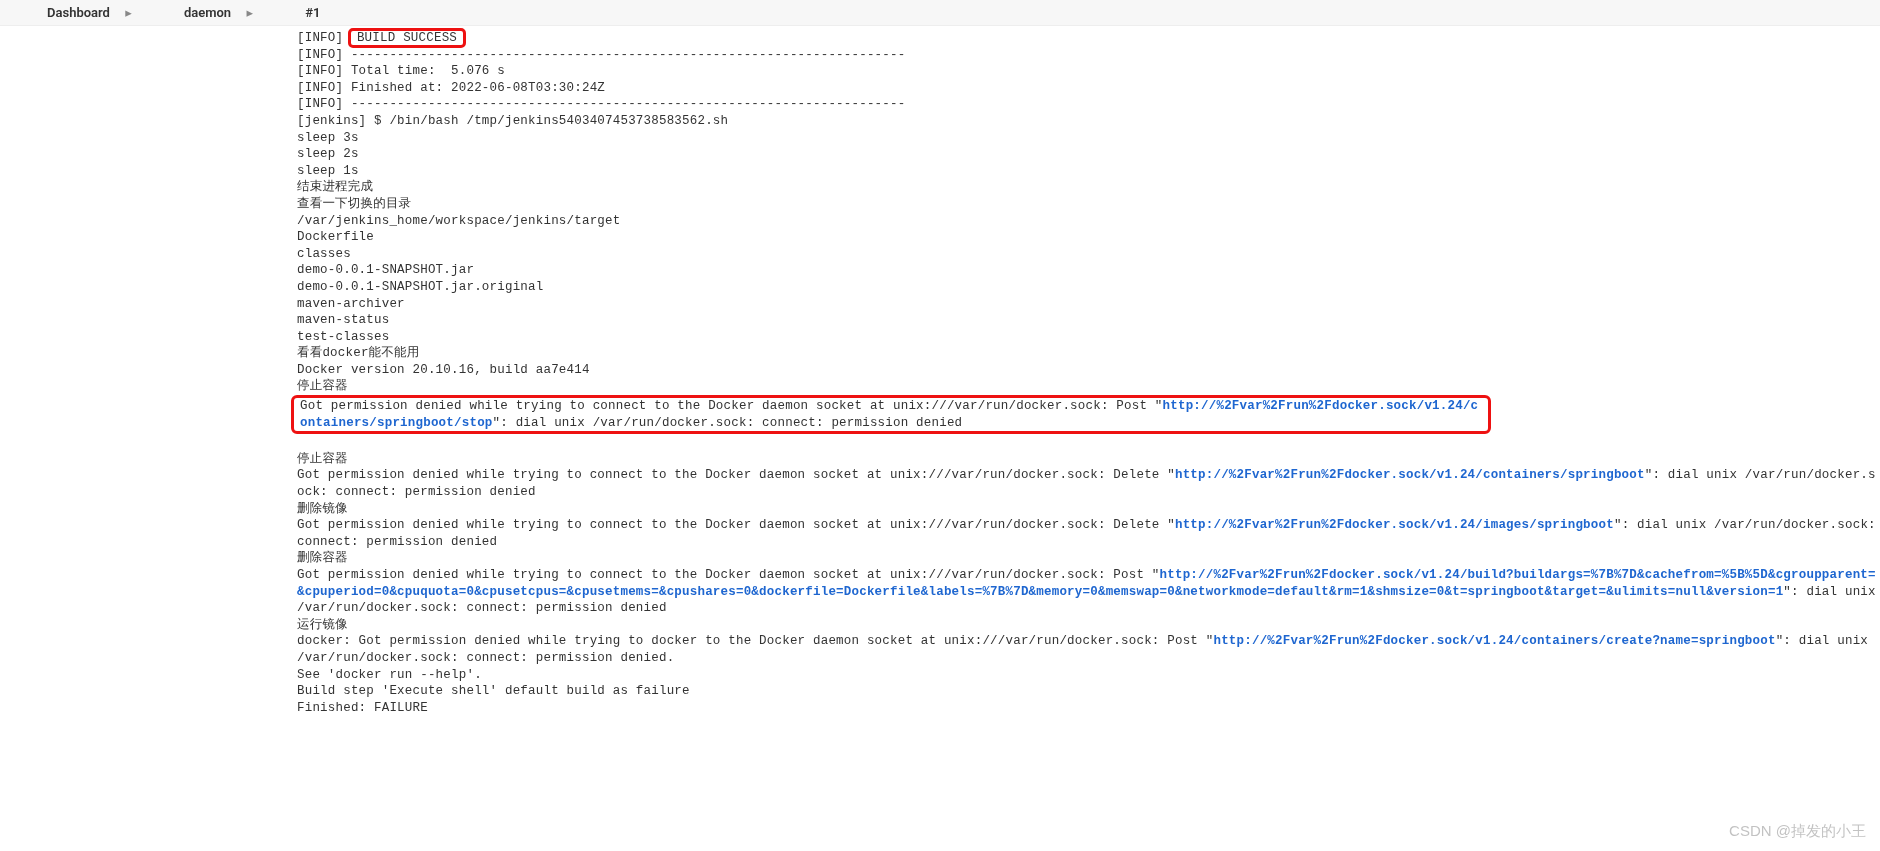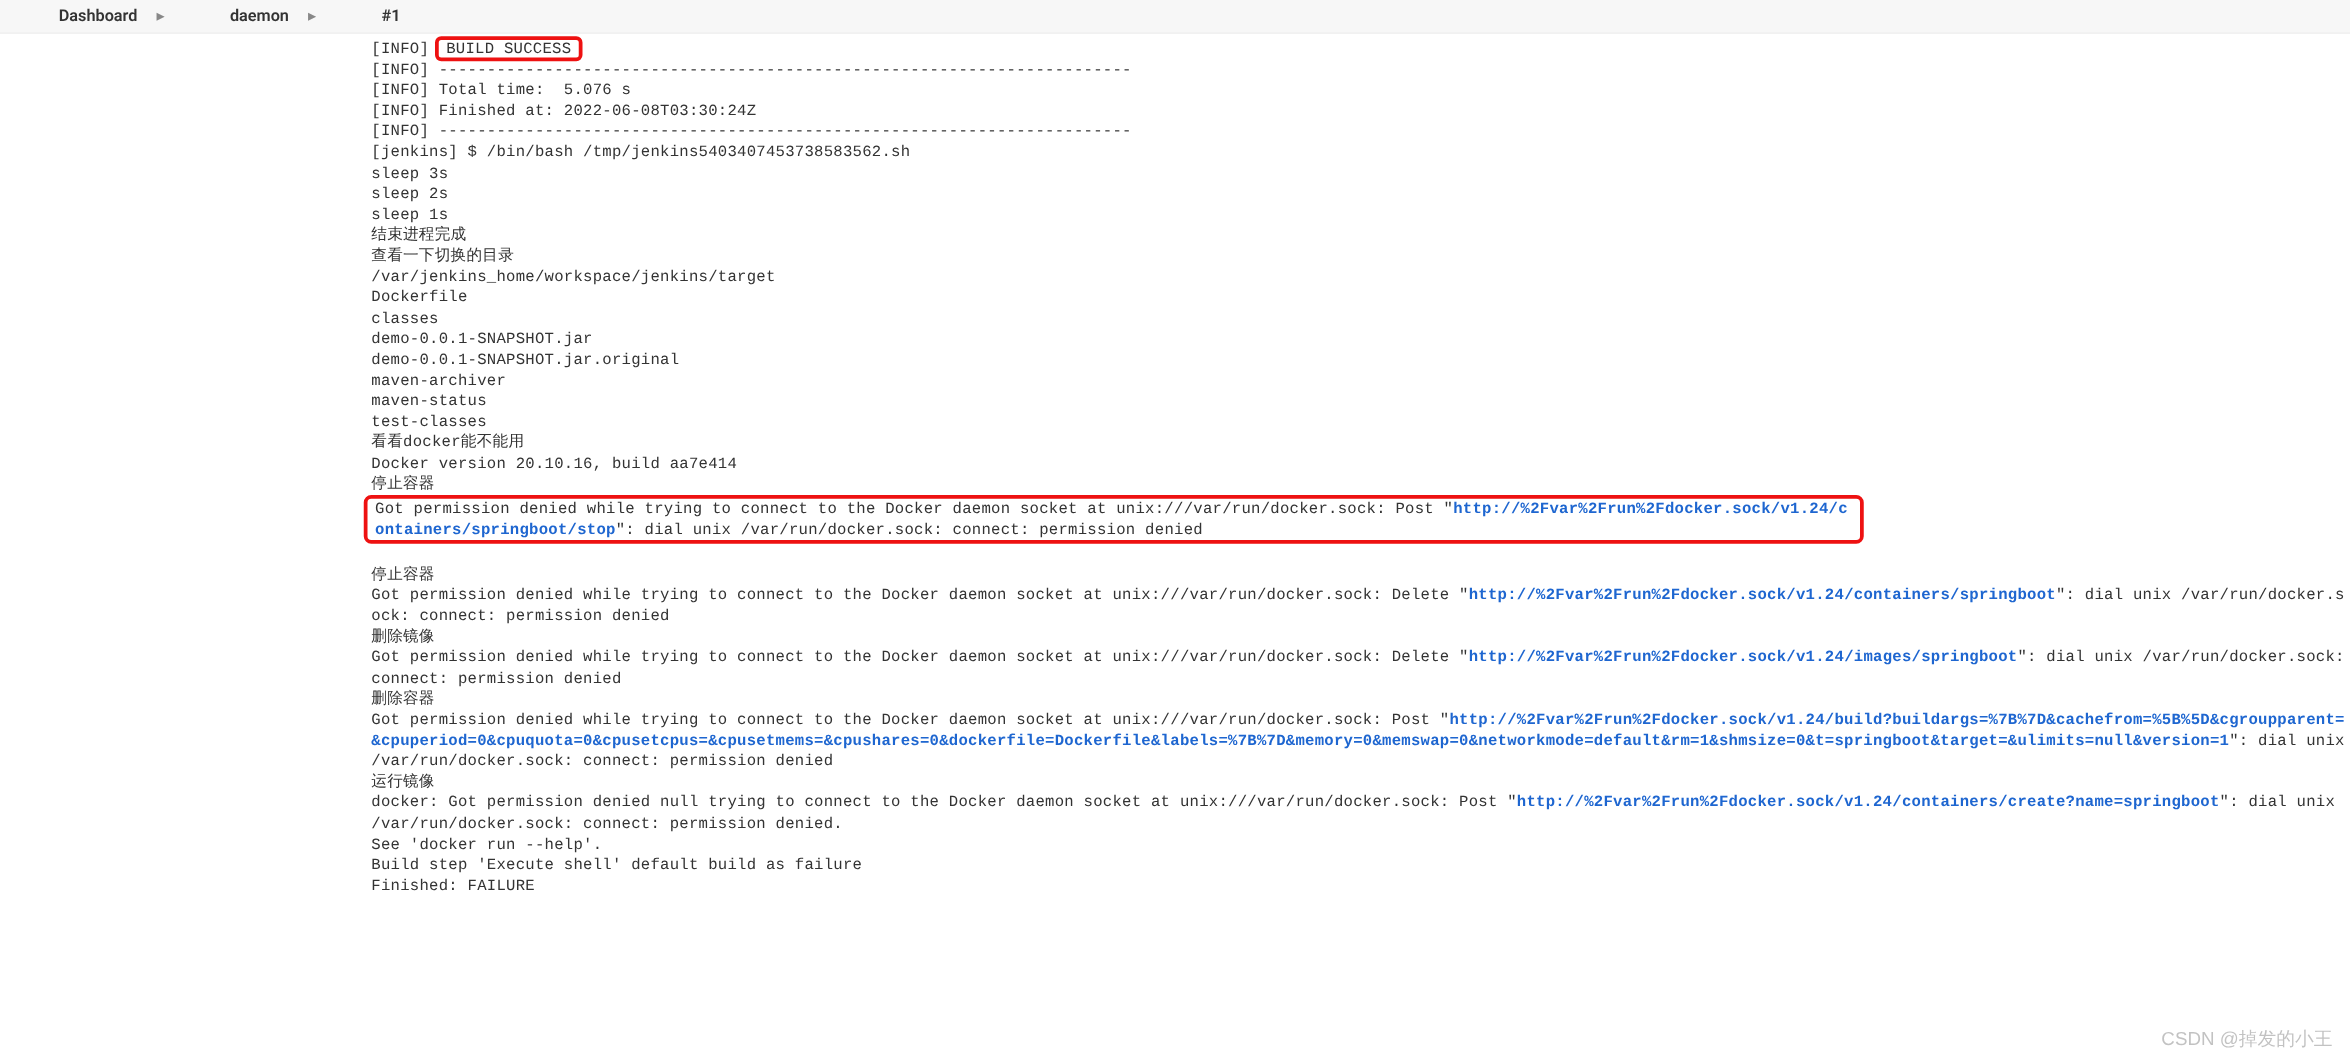--- a/index.html
+++ b/index.html
@@ -102,19 +102,19 @@
 Docker version 20.10.16, build aa7e414
 停止容器</span>
 <span class="red-box-block"><span>Got permission denied while trying to connect to the Docker daemon socket at unix:///var/run/docker.sock: Post "</span><a class="link">http://%2Fvar%2Frun%2Fdocker.sock/v1.24/containers/springboot/stop</a><span>": dial unix /var/run/docker.sock: connect: permission denied</span></span>
 <span>停止容器</span>
 <span>Got permission denied while trying to connect to the Docker daemon socket at unix:///var/run/docker.sock: Delete "</span><a class="link">http://%2Fvar%2Frun%2Fdocker.sock/v1.24/containers/springboot</a><span>": dial unix /var/run/docker.sock: connect: permission denied</span>
 <span>删除镜像</span>
 <span>Got permission denied while trying to connect to the Docker daemon socket at unix:///var/run/docker.sock: Delete "</span><a class="link">http://%2Fvar%2Frun%2Fdocker.sock/v1.24/images/springboot</a><span>": dial unix /var/run/docker.sock: connect: permission denied</span>
 <span>删除容器</span>
 <span>Got permission denied while trying to connect to the Docker daemon socket at unix:///var/run/docker.sock: Post "</span><a class="link">http://%2Fvar%2Frun%2Fdocker.sock/v1.24/build?buildargs=%7B%7D&amp;cachefrom=%5B%5D&amp;cgroupparent=&amp;cpuperiod=0&amp;cpuquota=0&amp;cpusetcpus=&amp;cpusetmems=&amp;cpushares=0&amp;dockerfile=Dockerfile&amp;labels=%7B%7D&amp;memory=0&amp;memswap=0&amp;networkmode=default&amp;rm=1&amp;shmsize=0&amp;t=springboot&amp;target=&amp;ulimits=null&amp;version=1</a><span>": dial unix /var/run/docker.sock: connect: permission denied</span>
 <span>运行镜像</span>
-<span>docker: Got permission denied null trying to connect to the Docker daemon socket at unix:///var/run/docker.sock: Post "</span><a class="link">http://%2Fvar%2Frun%2Fdocker.sock/v1.24/containers/create?name=springboot</a><span>": dial unix /var/run/docker.sock: connect: permission denied.</span>
+<span>docker: Got permission denied while trying to docker to the Docker daemon socket at unix:///var/run/docker.sock: Post "</span><a class="link">http://%2Fvar%2Frun%2Fdocker.sock/v1.24/containers/create?name=springboot</a><span>": dial unix /var/run/docker.sock: connect: permission denied.</span>
 <span>See 'docker run --help'.
 Build step 'Execute shell' default build as failure
 Finished: FAILURE</span></pre>
 </div>
 
 <div class="watermark">CSDN @掉发的小王</div>
 
 </body></html>

